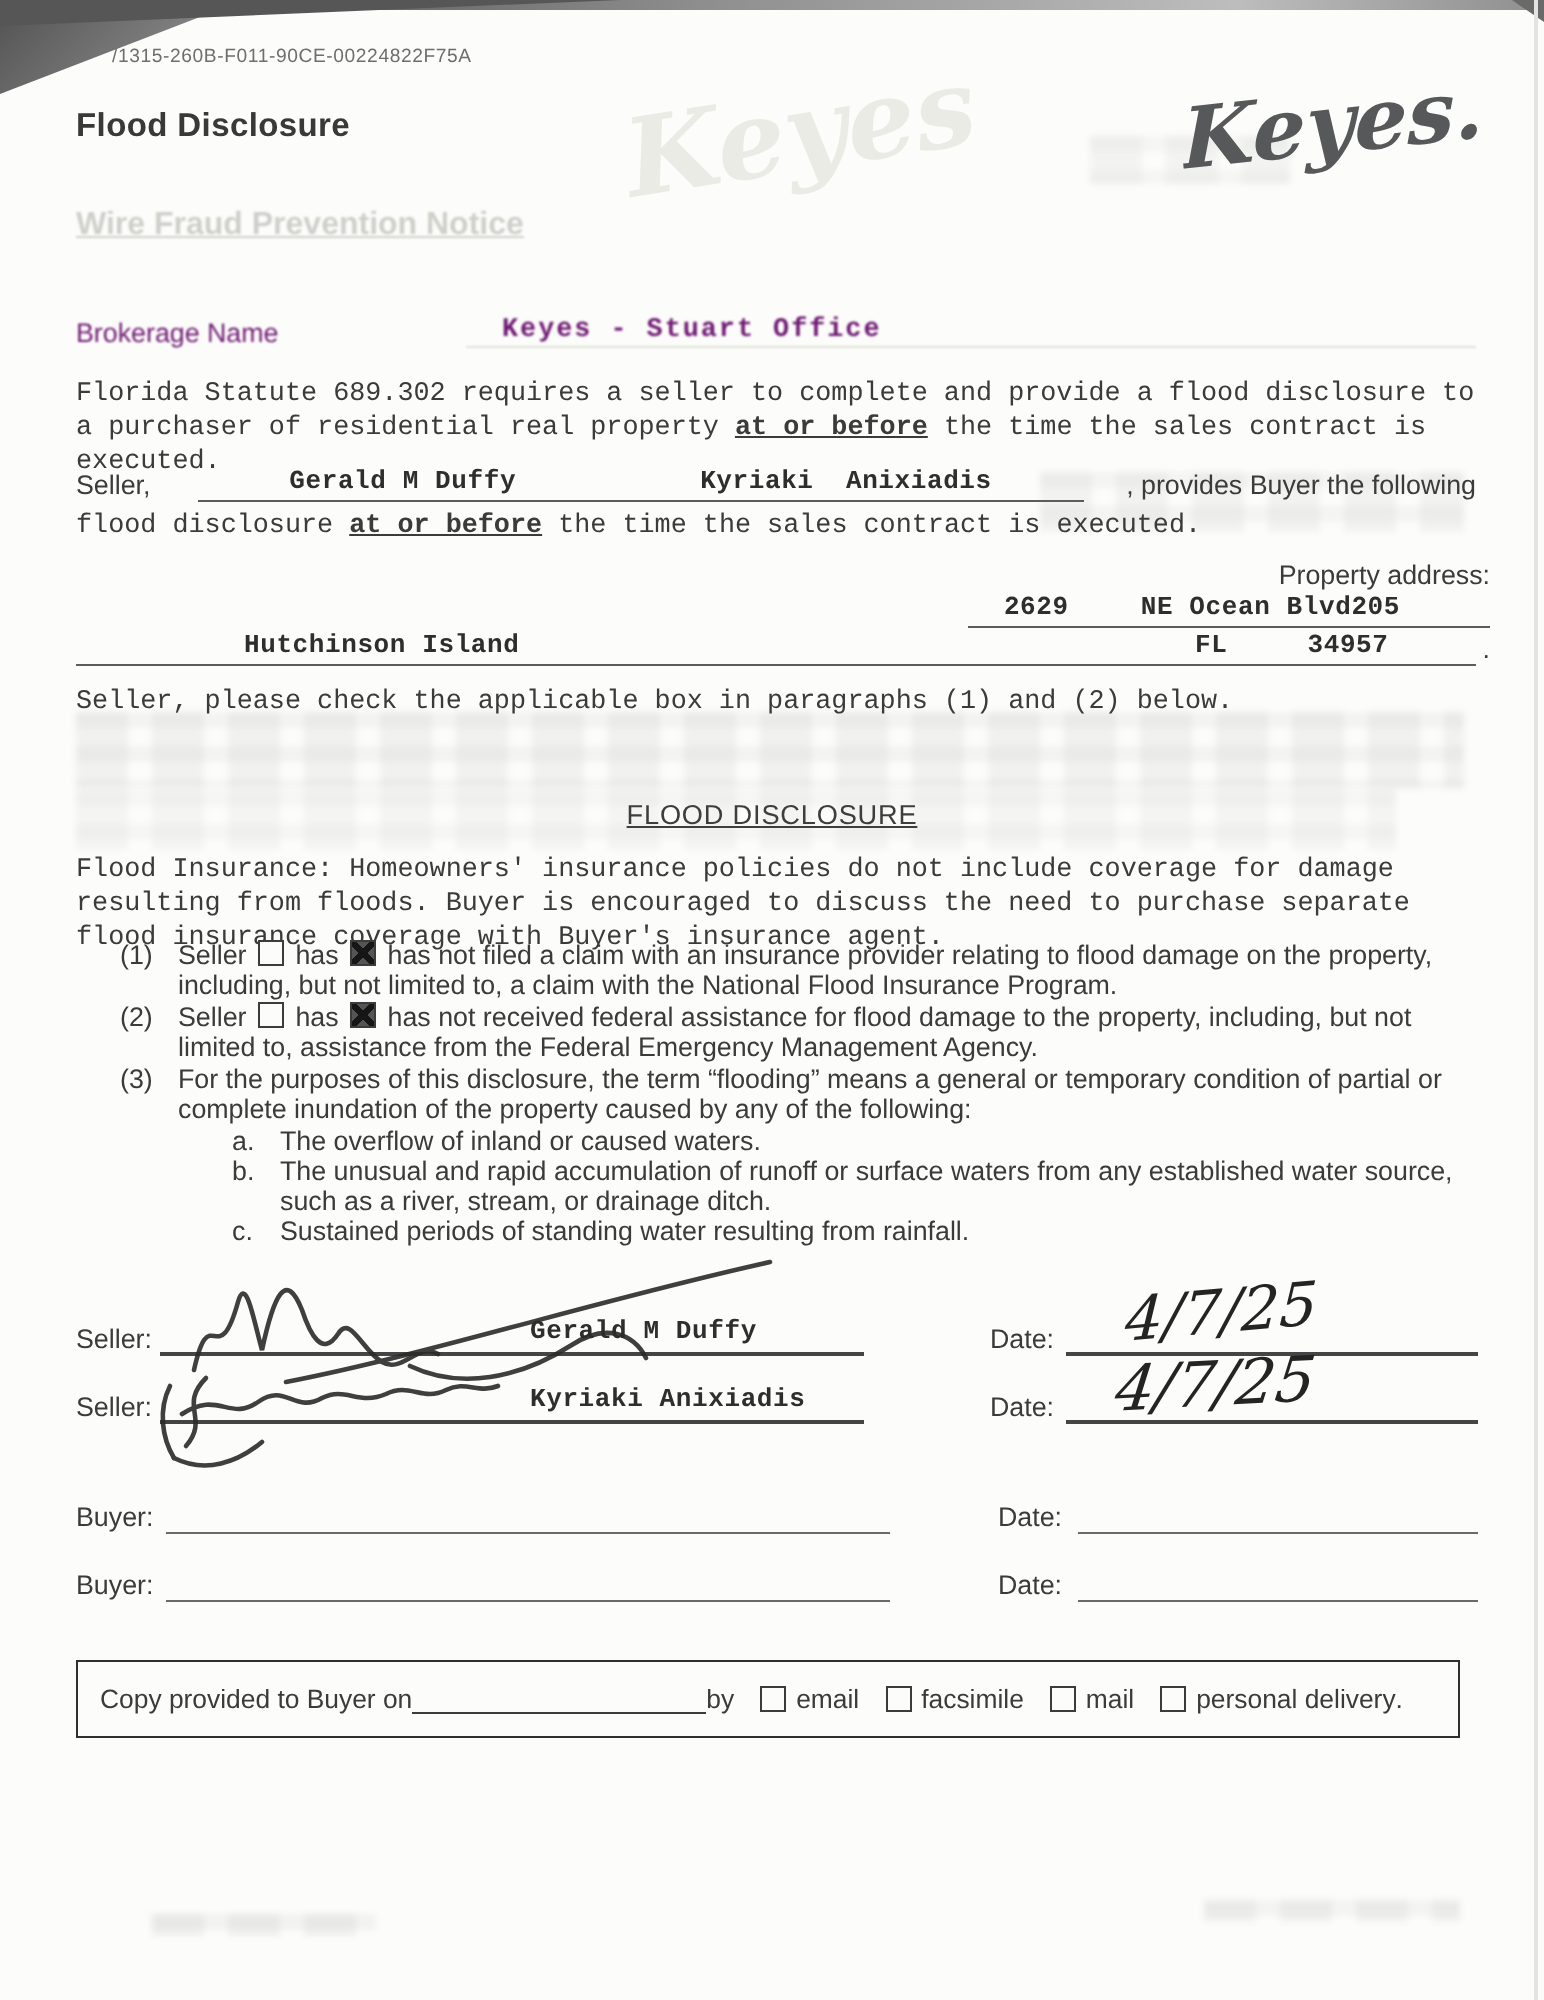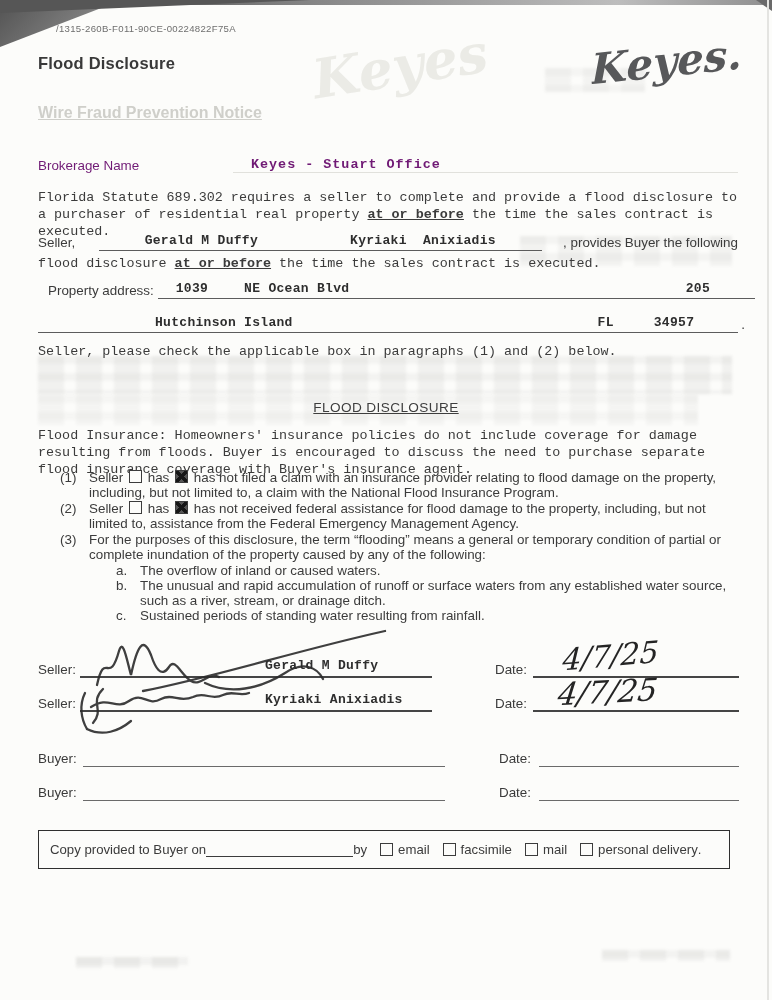--- a/index.html
+++ b/index.html
@@ -122,31 +122,31 @@
   <div class="abs frow" style="left:38px;top:232px;width:700px;height:19px;justify-content:space-between;">
     <span style="padding-bottom:1px;">Seller,</span>
     <span class="wline" style="width:443px;margin-left:2px;">
       <span class="mono" style="margin-left:46px;padding-bottom:2px;">Gerald M Duffy</span>
       <span class="mono" style="margin-left:92px;padding-bottom:2px;">Kyriaki  Anixiadis</span>
     </span>
     <span style="padding-bottom:1px;">, provides Buyer the following</span>
   </div>
   <p class="abs para" style="top:255px;"><span>flood disclosure </span><span class="bu">at or before</span><span> the time the sales contract is executed.</span></p>
 
-  <div class="abs frow" style="left:48px;top:280px;width:707px;height:19px;">
+  <div class="abs frow" style="left:38px;top:280px;width:707px;height:19px;flex-direction:column;">
     <span style="padding-bottom:1px;">Property address:</span>
     <span class="wline" style="flex:1;margin-left:4px;">
-      <span class="mono" style="margin-left:18px;padding-bottom:2px;">1039</span>
+      <span class="mono" style="margin-left:18px;padding-bottom:2px;">2629</span>
       <span class="mono" style="margin-left:36px;padding-bottom:2px;">NE Ocean Blvd</span>
       <span class="mono" style="margin-left:auto;margin-right:45px;padding-bottom:2px;">205</span>
     </span>
   </div>
   <div class="abs frow" style="left:38px;top:314px;width:707px;height:19px;">
     <span class="wline" style="flex:1;">
-      <span class="mono" style="margin-left:117px;padding-bottom:2px;text-align:right;">Hutchinson Island</span>
+      <span class="mono" style="margin-left:84px;padding-bottom:2px;text-align:right;">Hutchinson Island</span>
       <span class="mono" style="margin-left:auto;padding-bottom:2px;text-align:center;">FL</span>
       <span class="mono" style="margin-left:40px;margin-right:44px;padding-bottom:2px;">34957</span>
     </span>
     <span style="padding:0 0 1px 3px;">.</span>
   </div>
 
   <p class="abs para" style="top:343px;">Seller, please check the applicable box in paragraphs (1) and (2) below.</p>
 
   <p class="abs heading" style="top:399px;"><span>FLOOD DISCLOSURE</span></p>
 

